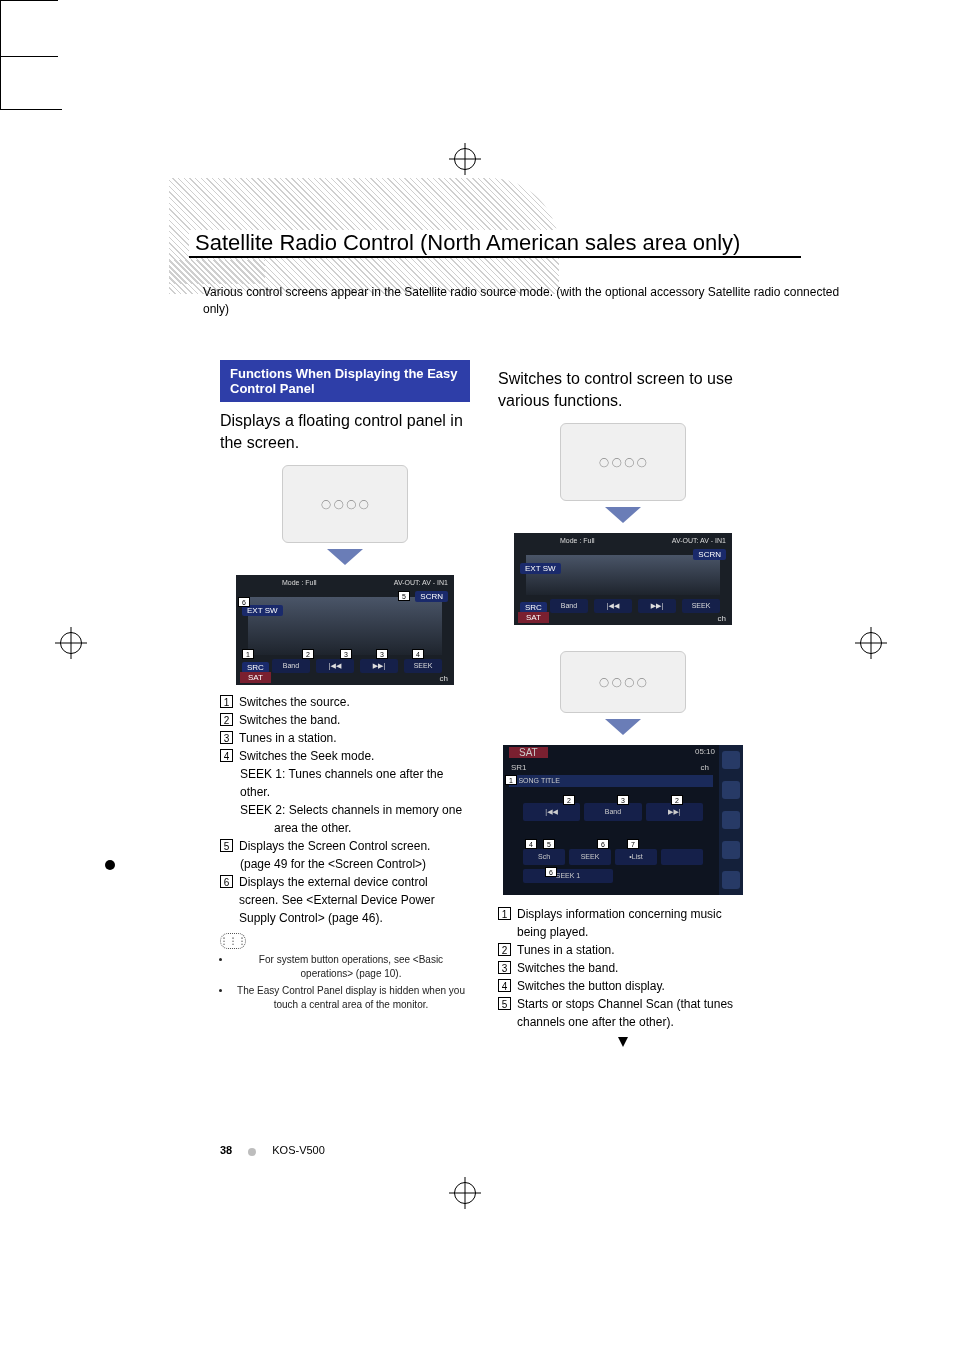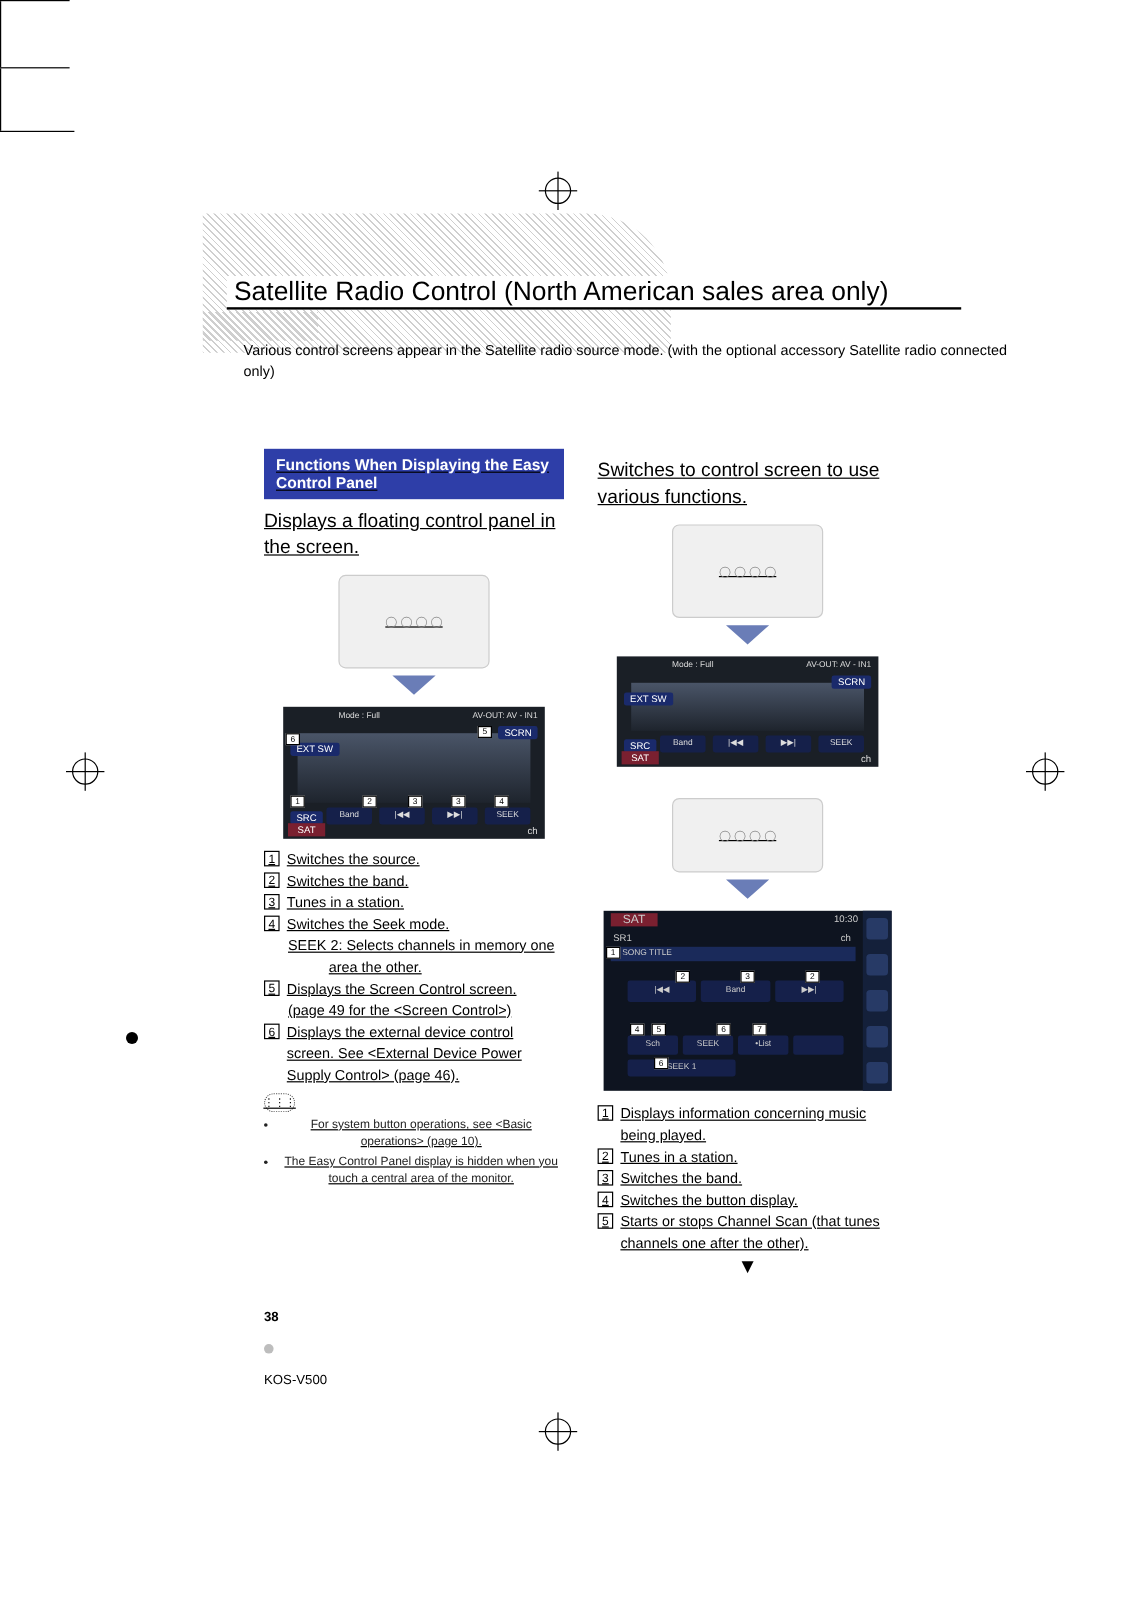--- a/index.html
+++ b/index.html
@@ -65,24 +65,23 @@
   .intro {
     position: absolute;
     left: 99px; top: 202px;
     width: 640px;
     font-size: 12px;
     line-height: 1.45;
   }
   .columns {
     position: absolute;
     left: 116px; right: 102px;
-    top: 292px;
+    top: 278px;
     display: flex;
     gap: 28px;
-    text-decoration: underline;
   }
   .col { flex: 1 1 0; min-width: 0; }
   .section-header {
     background: #2e3ea8;
     color: #fff;
     font-weight: bold;
     font-size: 13px;
     padding: 6px 10px;
   }
   .lead {
@@ -240,21 +239,21 @@
     width: 0; height: 0;
     border-left: 5px solid transparent;
     border-right: 5px solid transparent;
     border-top: 10px solid #000;
     margin: 6px auto 0;
   }
   .footer {
     position: absolute;
     left: 116px; bottom: 32px;
     font-size: 11px;
-    display: flex; align-items: flex-start; gap: 16px; flex-direction: column;
+    display: flex; align-items: flex-end; gap: 16px;
   }
   .footer-dot { width: 8px; height: 8px; background: #bdbdbd; border-radius: 50%; }
   .dot-black {
     position: absolute;
     left: 105px; top: 860px;
     width: 10px; height: 10px;
     background: #000; border-radius: 50%;
   }
 </style>
 </head>
@@ -322,20 +321,21 @@
           </li>
         <li>
             <span class="boxnum">3</span>
             <span>Tunes in a station.</span>
           </li>
         <li>
             <span class="boxnum">4</span>
             <span>Switches the Seek mode.</span>
           </li>
       </ul>
+      <div class="sub-indent">SEEK 1: Tunes channels one after the other.</div>
       <div class="sub-indent">SEEK 2: Selects channels in memory one</div>
       <div class="sub-indent" style="padding-left:54px;">area the other.</div>
       <ul class="numlist">
         <li>
             <span class="boxnum">5</span>
             <span>Displays the Screen Control screen.</span>
           </li>
       </ul>
       <div class="sub-indent">(page 49 for the &lt;Screen Control&gt;)</div>
       <ul class="numlist">
@@ -376,21 +376,21 @@
         <span class="ss-sat">SAT</span>
         <span class="ss-ch">ch</span>
       </div>
 
       <div style="height:14px;"></div>
       <div class="device-diagram" style="height:62px;">◯ ◯ ◯ ◯</div>
       <div class="device-arrow"></div>
 
       <div class="sat-screen">
         <span class="sat-title">SAT</span>
-        <span class="sat-time">10:30</span>
+        <span class="sat-time">05:10</span>
         <span class="sat-sub">SR1</span>
         <span class="sat-ch">ch</span>
         <div class="sat-songbar">♪  SONG TITLE</div>
         <span class="call-num" style="left:2px; top:30px;">1</span>
 
         <div class="sat-mid">
           <div class="sat-btn">|◀◀</div>
           <div class="sat-btn">Band</div>
           <div class="sat-btn">▶▶|</div>
         </div>

